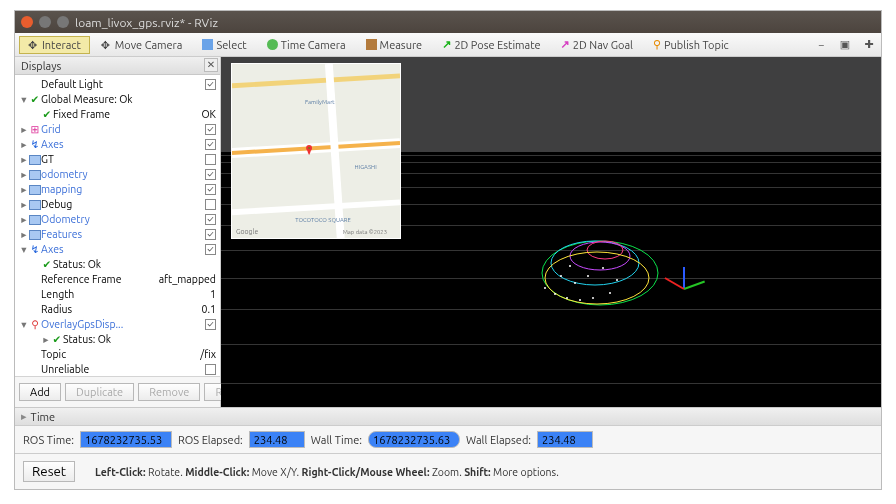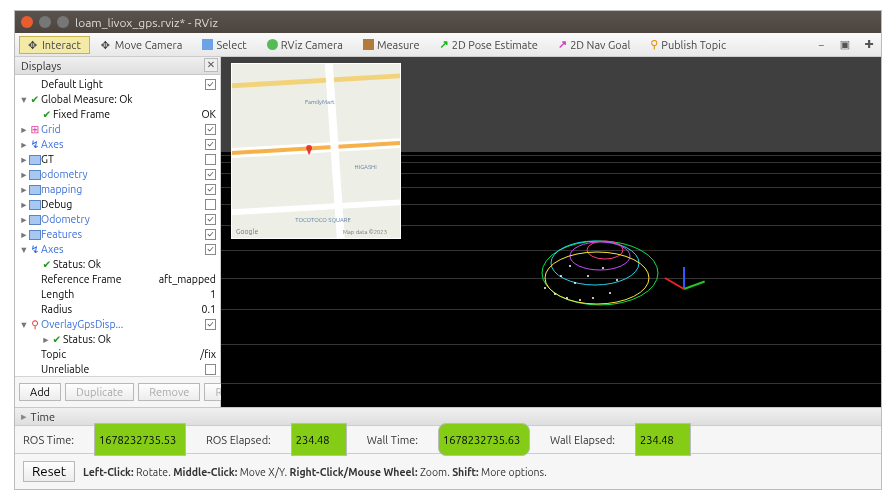--- a/index.html
+++ b/index.html
@@ -48,23 +48,23 @@
   .axis3d{position:absolute;left:70%;top:60%}
   .axis3d .ax{position:absolute;width:2px;height:22px;transform-origin:bottom center}
   .az{background:#2b5bff}
   .ay{background:#25c525;transform:rotate(70deg)}
   .ax2{background:#e22;transform:rotate(-60deg)}
   .map{position:absolute;left:10px;top:6px;width:170px;height:176px;background:#eef0e9;border:1px solid #fff;}
   .map svg{width:100%;height:100%}
   
   .timebar{height:18px;background:linear-gradient(#f0f0f0,#dedede);border-top:1px solid #c8c8c8;display:flex;align-items:center;padding:0 6px;font-size:11px}
   .timebar .tri{margin-right:4px;color:#888}
-  .statusrow{height:28px;border-top:1px solid #ccc;display:flex;align-items:center;gap:20px;padding:0 8px;background:#f6f6f6}
-  .statusrow input{height:33px;font-size:11px;border:1px solid #bbb;background:#84cc16;padding:0 4px}
-  .hintrow{height:36px;border-top:1px solid #ccc;background:#f6f6f6;display:flex;align-items:center;padding:0 8px;gap:8px;font-size:10.5px}
+  .statusrow{height:28px;border-top:1px solid #ccc;display:flex;align-items:center;gap:6px;padding:0 8px;background:#f6f6f6}
+  .statusrow input{height:17px;font-size:11px;border:1px solid #bbb;background:#3b82f6;padding:0 4px}
+  .hintrow{height:36px;border-top:1px solid #ccc;background:#f6f6f6;display:flex;align-items:center;padding:0 8px;gap:20px;font-size:10.5px}
   .rst{padding:2px 8px;border:1px solid #b8b8b8;background:linear-gradient(#fefefe,#ececec)}
   .hintrow b{font-weight:700}
 </style>
 </head>
 <body>
 
 <div class="window">
   <div class="titlebar">
     <span class="tbtn tb-close"></span>
     <span class="tbtn tb-min"></span>
@@ -80,21 +80,21 @@
     <div class="tool">
         <span class="ico">✥</span>
         <span>Move Camera</span>
       </div>
     <div class="tool">
         <span class="ico ico-sel"></span>
         <span>Select</span>
       </div>
     <div class="tool">
         <span class="ico ico-foc"></span>
-        <span>RViz Camera</span>
+        <span>Time Camera</span>
       </div>
     <div class="tool">
         <span class="ico ico-meas"></span>
         <span>Measure</span>
       </div>
     <div class="tool">
         <span class="ico-2d">↗</span>
         <span>2D Pose Estimate</span>
       </div>
     <div class="tool">

